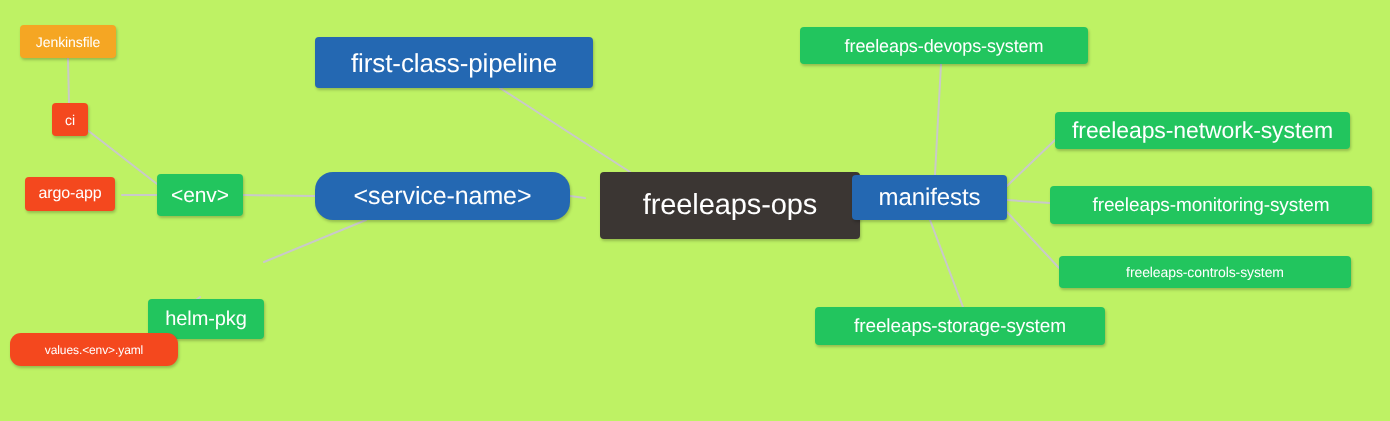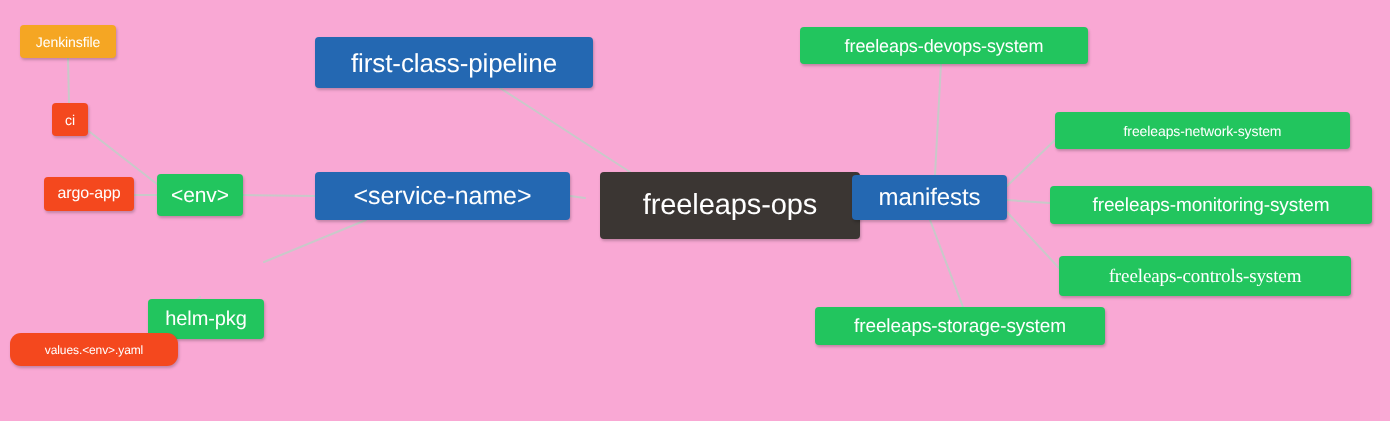--- a/index.html
+++ b/index.html
@@ -8,21 +8,21 @@
     padding: 0;
     background: #ffffff;
   }
   body {
     font-family: "Liberation Sans", sans-serif;
   }
   #canvas {
     position: relative;
     width: 1390px;
     height: 421px;
-    background: #f9a8d4;
+    background: #bef264;
     overflow: hidden;
   }
   #edges {
     position: absolute;
     left: 0;
     top: 0;
     width: 1390px;
     height: 421px;
     pointer-events: none;
   }
@@ -62,27 +62,27 @@
       <line x1="845" y1="200" x2="852" y2="199" stroke="#C9C9C9" stroke-width="2" stroke-linecap="round"></line>
       <line x1="935" y1="175" x2="941" y2="64" stroke="#C9C9C9" stroke-width="2" stroke-linecap="round"></line>
       <line x1="1007" y1="186" x2="1055" y2="140" stroke="#C9C9C9" stroke-width="2" stroke-linecap="round"></line>
       <line x1="1007" y1="200" x2="1050" y2="203" stroke="#C9C9C9" stroke-width="2" stroke-linecap="round"></line>
       <line x1="1007" y1="212" x2="1059" y2="268" stroke="#C9C9C9" stroke-width="2" stroke-linecap="round"></line>
       <line x1="930" y1="220" x2="963" y2="307" stroke="#C9C9C9" stroke-width="2" stroke-linecap="round"></line>
     </svg>
   <div id="node-layer">
       <div class="node n-orange" style="left: 20px; top: 25px; width: 96px; height: 33px; font-size: 14px;">Jenkinsfile</div>
       <div class="node n-red" style="left: 52px; top: 103px; width: 36px; height: 33px; font-size: 14px;">ci</div>
-      <div class="node n-red" style="left: 44px; top: 177px; width: 90px; height: 34px; font-size: 16px;">argo-app</div>
+      <div class="node n-red" style="left: 25px; top: 177px; width: 90px; height: 34px; font-size: 16px;">argo-app</div>
       <div class="node n-green" style="left: 157px; top: 174px; width: 86px; height: 42px; font-size: 21px;">&lt;env&gt;</div>
       <div class="node n-green" style="left: 148px; top: 257px; width: 116px; height: 40px; font-size: 20px; margin-top: 42px;">helm-pkg</div>
       <div class="node n-red" style="left: 10px; top: 333px; width: 168px; height: 33px; font-size: 12px; border-radius: 11px;">values.&lt;env&gt;.yaml</div>
       <div class="node n-blue" style="left: 315px; top: 37px; width: 278px; height: 51px; font-size: 26px; text-align: right;">first-class-pipeline</div>
-      <div class="node n-blue" style="left: 315px; top: 172px; width: 255px; height: 48px; font-size: 25px;">&lt;service-name&gt;</div>
+      <div class="node n-blue" style="left: 315px; top: 172px; width: 255px; height: 48px; font-size: 25px; border-radius: 18px;">&lt;service-name&gt;</div>
       <div class="node n-root" style="left: 585px; top: 172px; width: 260px; height: 67px; font-size: 29px; margin-left: 15px;">freeleaps-ops</div>
       <div class="node n-blue" style="left: 852px; top: 175px; width: 155px; height: 45px; font-size: 24px;">manifests</div>
       <div class="node n-green" style="left: 800px; top: 27px; width: 288px; height: 37px; font-size: 18px;">freeleaps-devops-system</div>
-      <div class="node n-green" style="left: 1055px; top: 112px; width: 295px; height: 37px; font-size: 14px;">freeleaps-network-system</div>
+      <div class="node n-green" style="left: 1055px; top: 112px; width: 295px; height: 37px; font-size: 23px;">freeleaps-network-system</div>
       <div class="node n-green" style="left: 1050px; top: 186px; width: 322px; height: 38px; font-size: 19px;">freeleaps-monitoring-system</div>
-      <div class="node n-green" style="left: 1059px; top: 256px; width: 292px; height: 40px; font-size: 19px; font-family: Liberation Serif, serif;">freeleaps-controls-system</div>
+      <div class="node n-green" style="left: 1059px; top: 256px; width: 292px; height: 32px; font-size: 14px;">freeleaps-controls-system</div>
       <div class="node n-green" style="left: 815px; top: 307px; width: 290px; height: 38px; font-size: 19px;">freeleaps-storage-system</div>
     </div>
 </div>
 
 </body></html>

